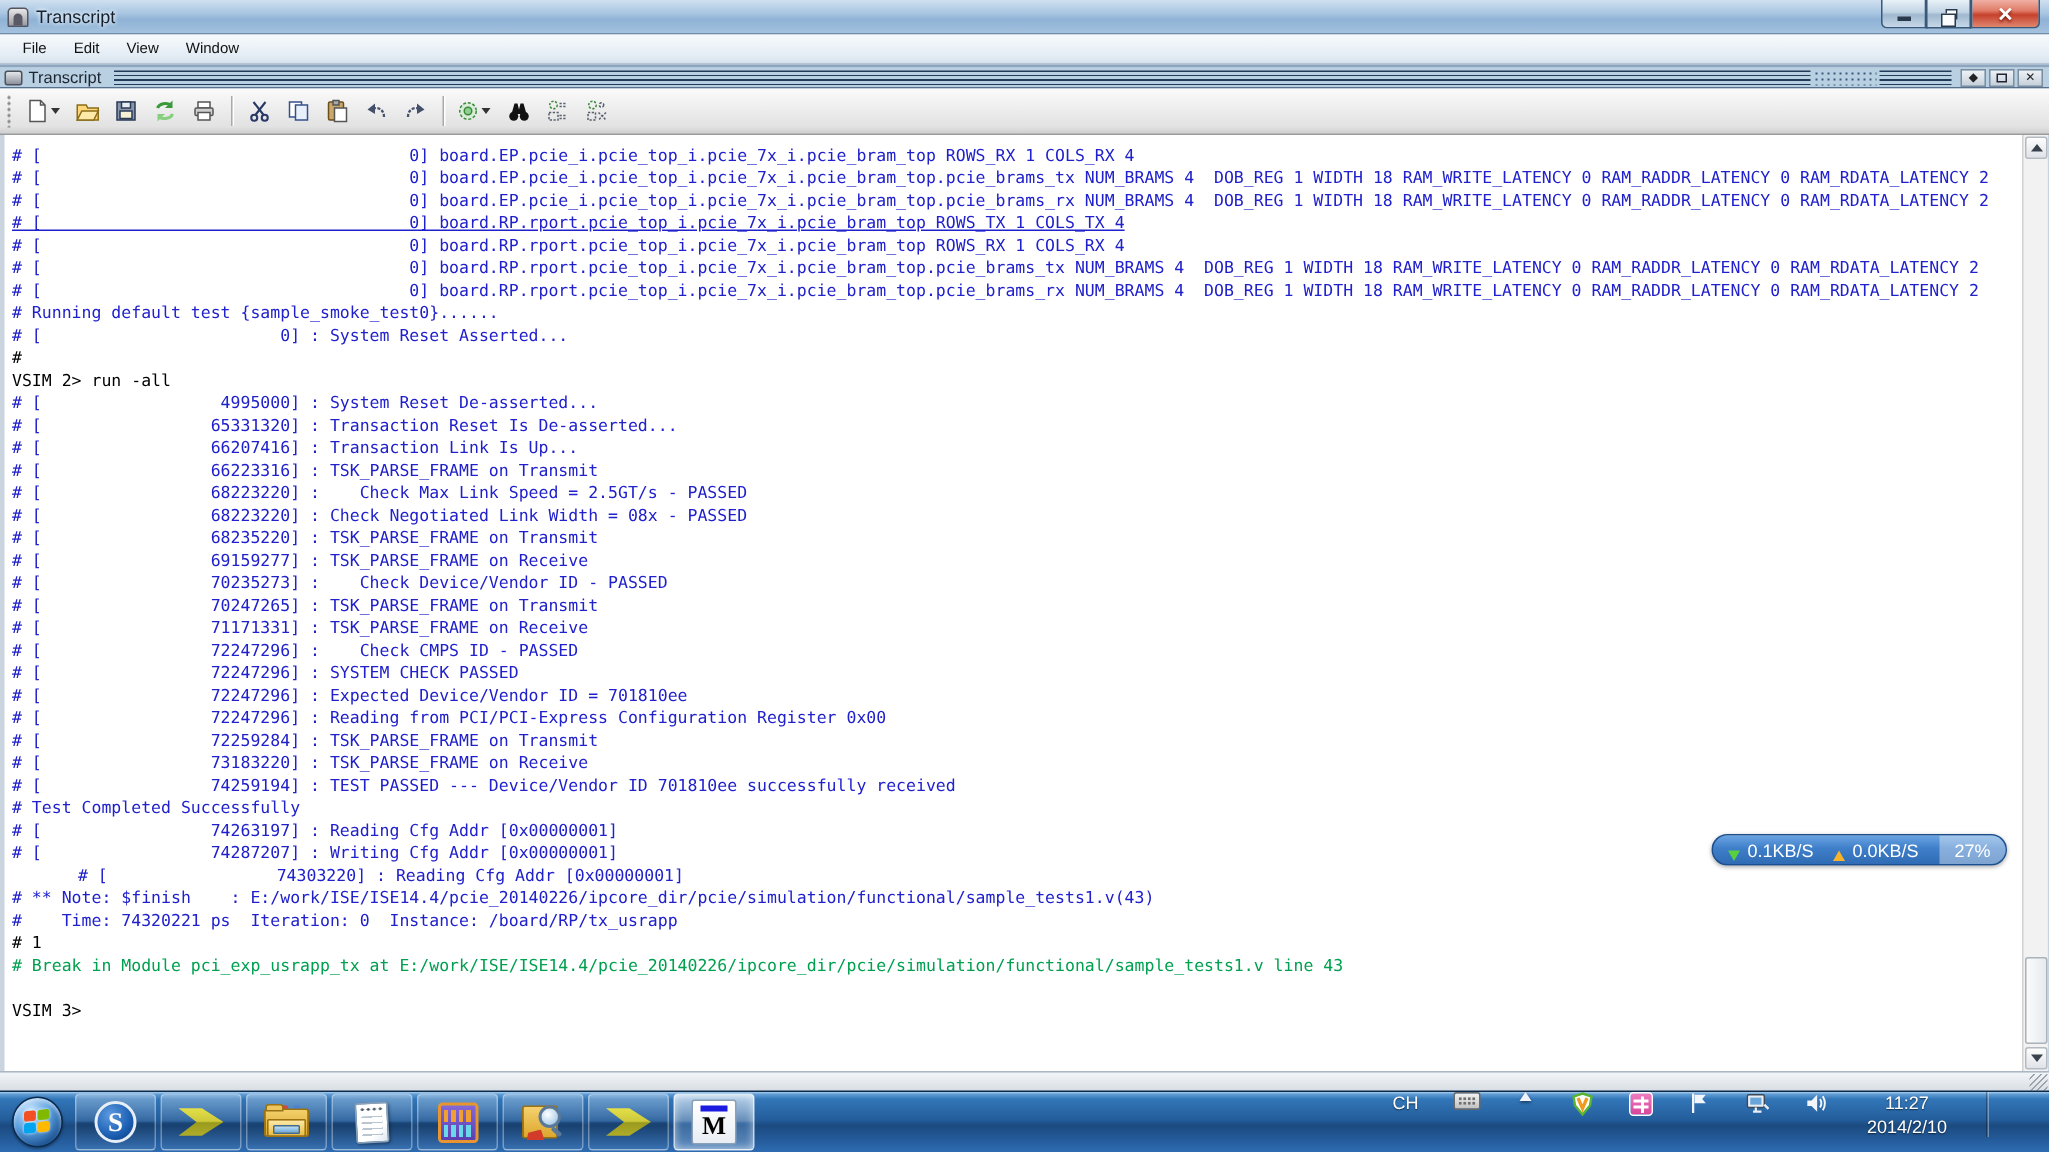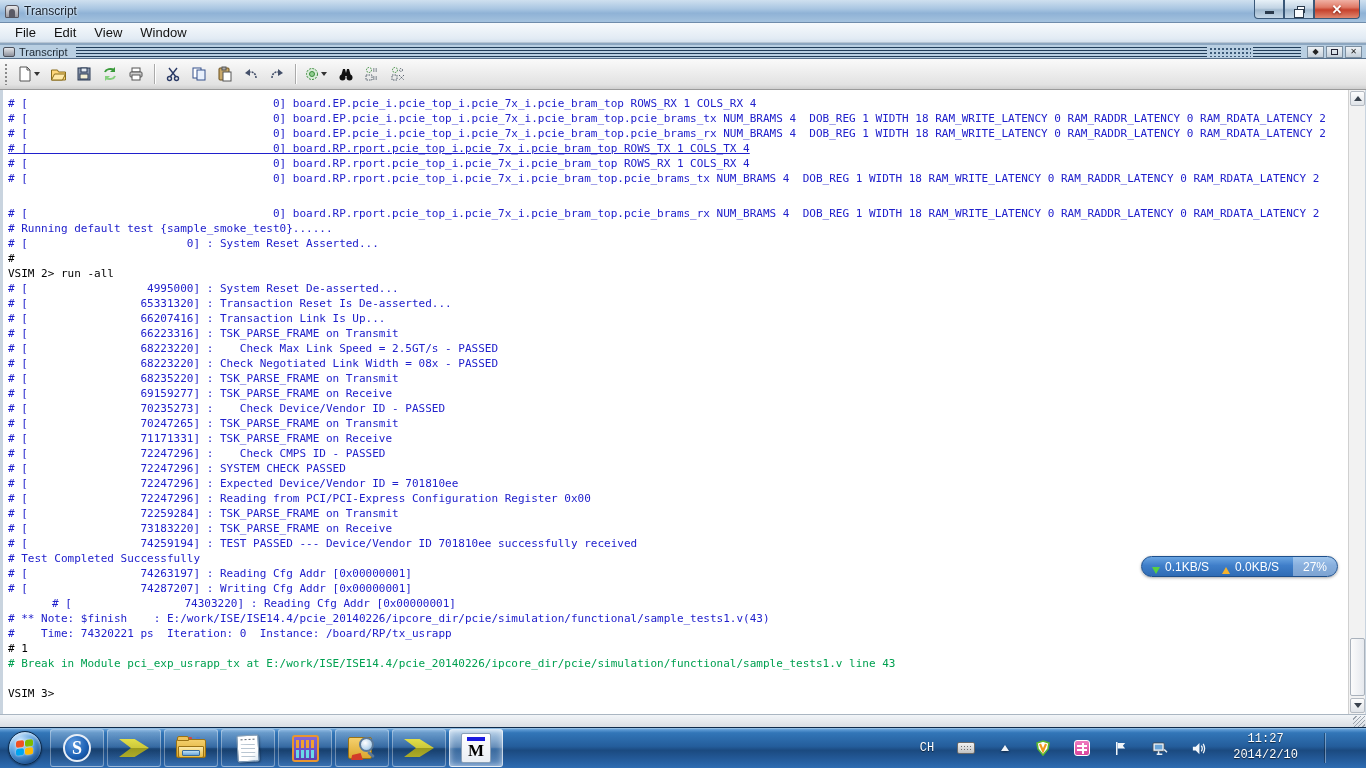--- a/index.html
+++ b/index.html
@@ -24,21 +24,21 @@
     background:linear-gradient(180deg,#f0b0a4 0%,#e07a67 40%,#c6412c 55%,#e0876f 100%); }
   .glyph-min { width:9px; height:3px; background:#2a3a4c; margin-top:6px; }
   .glyph-restore { width:8px; height:7px; border:1px solid #2a3a4c; background:#fafcfe; position:relative; margin-left:3px; }
   .glyph-restore::before { content:""; position:absolute; left:-4px; top:2px; width:8px; height:7px;
     border:1px solid #2a3a4c; background:#fafcfe; }
   .glyph-x { color:#fff; font-size:13px; font-weight:bold; text-shadow:0 1px 2px #7c1d10; line-height:1; }
 
   .menubar { position:absolute; top:23px; left:0; right:0; height:20px;
     background:linear-gradient(180deg,#f7fafc,#e2ebf4 80%,#d6e2ee);
     border-bottom:1px solid #b7c5d3; display:flex; align-items:center; padding-left:6px; }
-  .menu-item { font-size:13px; color:#111; padding:2px 9px; }
+  .menu-item { font-size:10px; color:#111; padding:2px 9px; }
   .appsep { position:absolute; top:43px; left:0; right:0; height:2px; background:#8ca6c0; }
 
   
   .pheader { position:absolute; top:45px; left:0; right:0; height:14px; background:#b9cfe2;
     display:flex; align-items:center; border-bottom:1px solid #57708c; }
   .ph-ico { width:12px; height:10px; background:linear-gradient(180deg,#e4e6ea,#8d919c);
     border:1px solid #4c515c; border-radius:2px; margin:0 4px 0 3px; }
   .ph-label { font-size:11px; color:#1b2631; margin-right:8px; white-space:nowrap; }
   .ph-stripes { flex:1; height:10px; margin-top:1px;
     background:repeating-linear-gradient(180deg,#203c58 0 1px,rgba(0,0,0,0) 1px 3px); }
@@ -152,21 +152,21 @@
   .ico-viewer .handle { position:absolute; right:1px; bottom:5px; width:8px; height:3px; background:#5a7898;
     transform:rotate(40deg); border-radius:2px; }
   .ico-viewer .red { position:absolute; left:3px; bottom:1px; width:12px; height:7px; background:#d23b2a;
     clip-path:polygon(0 100%,100% 100%,80% 0,10% 30%); }
 
   .ico-msim { width:30px; height:30px; background:linear-gradient(180deg,#ffffff,#e9eef4);
     border:1px solid #8aa0b8; border-radius:2px; display:flex; flex-direction:column; align-items:center; }
   .ico-msim .bar { width:18px; height:4px; background:#1a1ae0; margin-top:3px; }
   .ico-msim .m { font:bold 17px/20px "Liberation Serif",serif; color:#000; }
 
-  .tray { margin-left:auto; display:flex; align-items:center; gap:23px; padding-right:6px; height:100%;font-family:Liberation Mono, monospace; }
+  .tray { margin-left:auto; display:flex; align-items:flex-start; gap:23px; padding-right:6px; height:100%; }
   .tray-text { color:#fff; font-size:12px; text-shadow:0 1px 1px rgba(0,0,0,.6); }
   .ico-kbd { width:18px; height:12px; background:linear-gradient(180deg,#f2f2f2,#c2c2c2);
     border:1px solid #6a6a6a; border-radius:2px; position:relative; }
   .ico-kbd::before { content:""; position:absolute; inset:2px; background-image:radial-gradient(#707070 40%,rgba(0,0,0,0) 45%); background-size:3px 3px; }
   .tri-hidden { width:0; height:0; border-left:4px solid rgba(0,0,0,0); border-right:4px solid rgba(0,0,0,0);
     border-bottom:6px solid #f0f4f8; filter:drop-shadow(0 1px 1px rgba(0,0,0,.5)); }
   .ico-su { width:16px; height:16px; background:linear-gradient(180deg,#ef7cc0,#d9459c); border-radius:3px;
     position:relative; border:1px solid #fff; }
   .ico-su::before { content:""; position:absolute; left:2px; right:2px; top:4px; height:2px; background:#fff; box-shadow:0 4px 0 #fff; }
   .ico-su::after { content:""; position:absolute; left:7px; top:2px; width:2px; height:11px; background:#fff; }
@@ -322,21 +322,21 @@
 </div>
 
 <div class="transcript">
   <div class="t-inner">
       <div class="tline" style="color: rgb(32, 32, 204);"># [                                     0] board.EP.pcie_i.pcie_top_i.pcie_7x_i.pcie_bram_top ROWS_RX 1 COLS_RX 4</div>
       <div class="tline" style="color: rgb(32, 32, 204);"># [                                     0] board.EP.pcie_i.pcie_top_i.pcie_7x_i.pcie_bram_top.pcie_brams_tx NUM_BRAMS 4  DOB_REG 1 WIDTH 18 RAM_WRITE_LATENCY 0 RAM_RADDR_LATENCY 0 RAM_RDATA_LATENCY 2</div>
       <div class="tline" style="color: rgb(32, 32, 204);"># [                                     0] board.EP.pcie_i.pcie_top_i.pcie_7x_i.pcie_bram_top.pcie_brams_rx NUM_BRAMS 4  DOB_REG 1 WIDTH 18 RAM_WRITE_LATENCY 0 RAM_RADDR_LATENCY 0 RAM_RDATA_LATENCY 2</div>
       <div class="tline" style="color: rgb(32, 32, 204); text-decoration: underline;"># [                                     0] board.RP.rport.pcie_top_i.pcie_7x_i.pcie_bram_top ROWS_TX 1 COLS_TX 4</div>
       <div class="tline" style="color: rgb(32, 32, 204);"># [                                     0] board.RP.rport.pcie_top_i.pcie_7x_i.pcie_bram_top ROWS_RX 1 COLS_RX 4</div>
       <div class="tline" style="color: rgb(32, 32, 204);"># [                                     0] board.RP.rport.pcie_top_i.pcie_7x_i.pcie_bram_top.pcie_brams_tx NUM_BRAMS 4  DOB_REG 1 WIDTH 18 RAM_WRITE_LATENCY 0 RAM_RADDR_LATENCY 0 RAM_RDATA_LATENCY 2</div>
-      <div class="tline" style="color: rgb(32, 32, 204); margin-top: 20px;"># [                                     0] board.RP.rport.pcie_top_i.pcie_7x_i.pcie_bram_top.pcie_brams_rx NUM_BRAMS 4  DOB_REG 1 WIDTH 18 RAM_WRITE_LATENCY 0 RAM_RADDR_LATENCY 0 RAM_RDATA_LATENCY 2</div>
+      <div class="tline" style="color: rgb(32, 32, 204);"># [                                     0] board.RP.rport.pcie_top_i.pcie_7x_i.pcie_bram_top.pcie_brams_rx NUM_BRAMS 4  DOB_REG 1 WIDTH 18 RAM_WRITE_LATENCY 0 RAM_RADDR_LATENCY 0 RAM_RDATA_LATENCY 2</div>
       <div class="tline" style="color: rgb(32, 32, 204);"># Running default test {sample_smoke_test0}......</div>
       <div class="tline" style="color: rgb(32, 32, 204);"># [                        0] : System Reset Asserted...</div>
       <div class="tline" style="color: rgb(0, 0, 0);">#</div>
       <div class="tline" style="color: rgb(0, 0, 0);">VSIM 2&gt; run -all</div>
       <div class="tline" style="color: rgb(32, 32, 204);"># [                  4995000] : System Reset De-asserted...</div>
       <div class="tline" style="color: rgb(32, 32, 204);"># [                 65331320] : Transaction Reset Is De-asserted...</div>
       <div class="tline" style="color: rgb(32, 32, 204);"># [                 66207416] : Transaction Link Is Up...</div>
       <div class="tline" style="color: rgb(32, 32, 204);"># [                 66223316] : TSK_PARSE_FRAME on Transmit</div>
       <div class="tline" style="color: rgb(32, 32, 204);"># [                 68223220] :    Check Max Link Speed = 2.5GT/s - PASSED</div>
       <div class="tline" style="color: rgb(32, 32, 204);"># [                 68223220] : Check Negotiated Link Width = 08x - PASSED</div>

